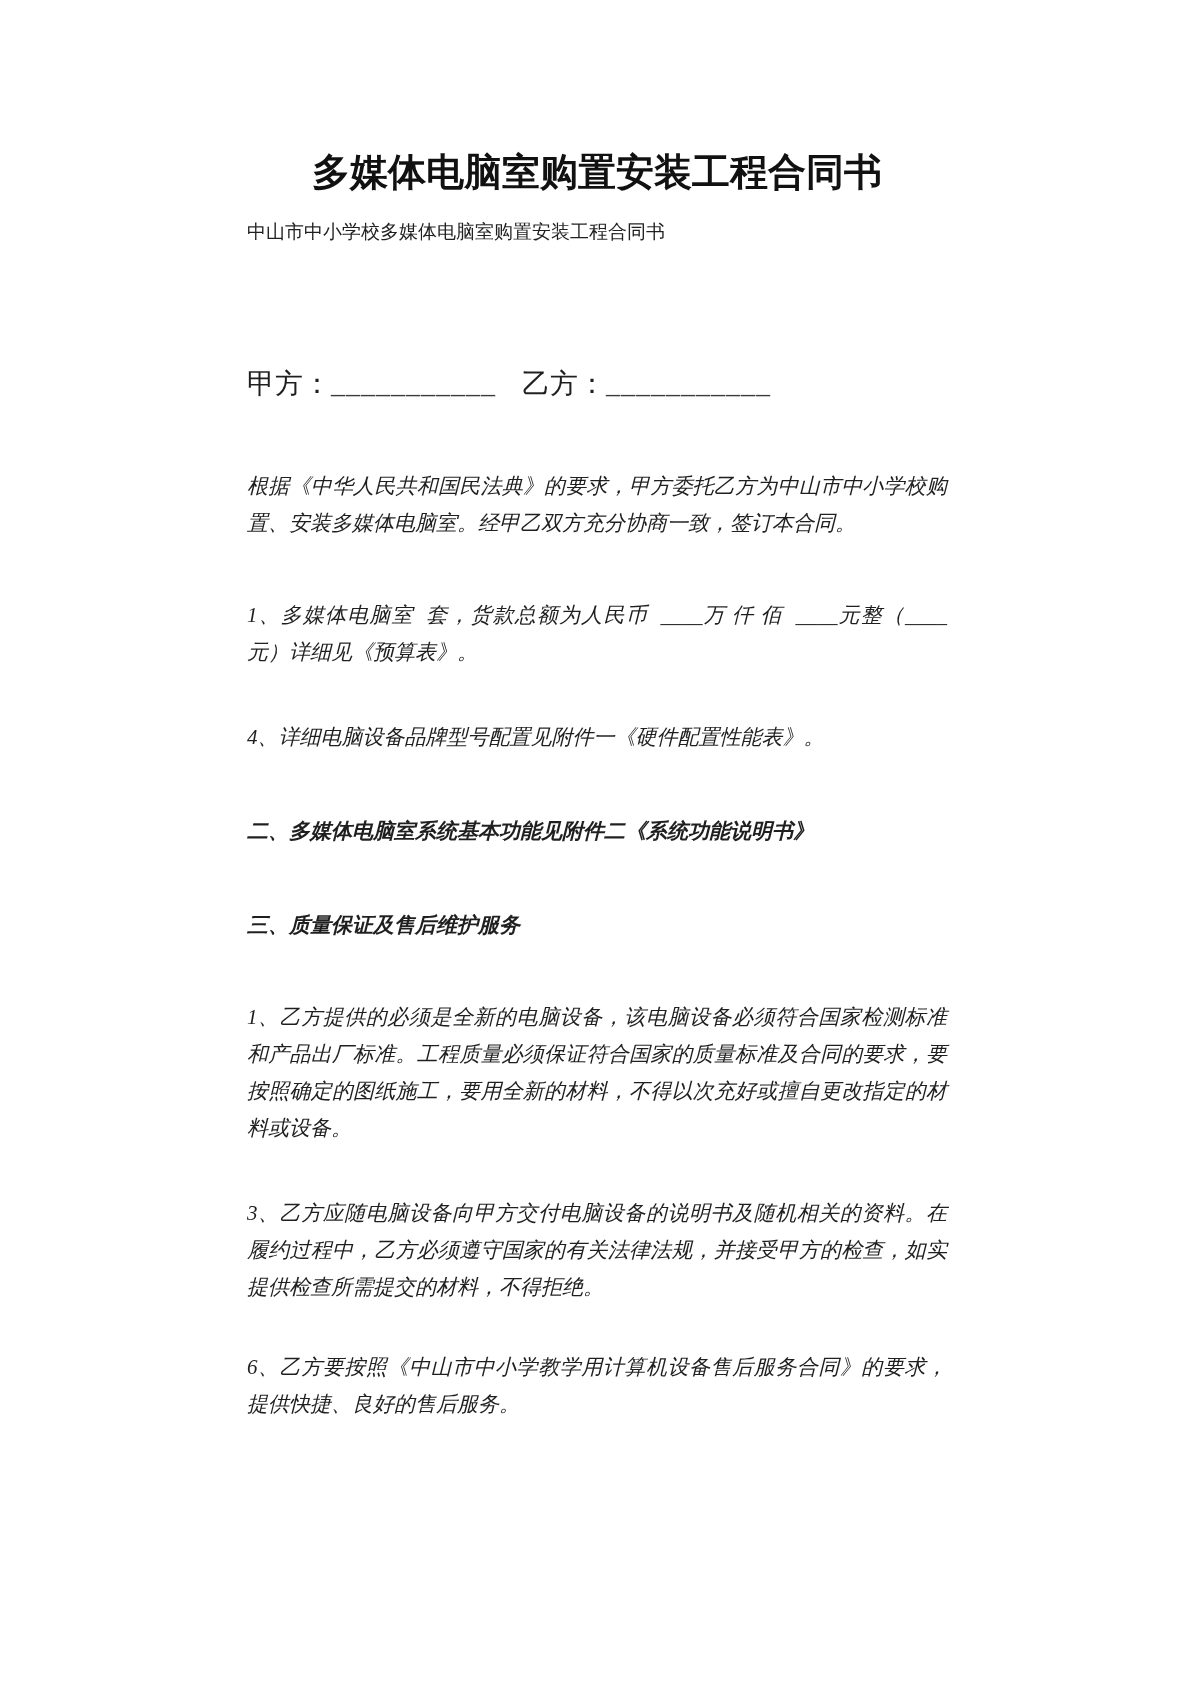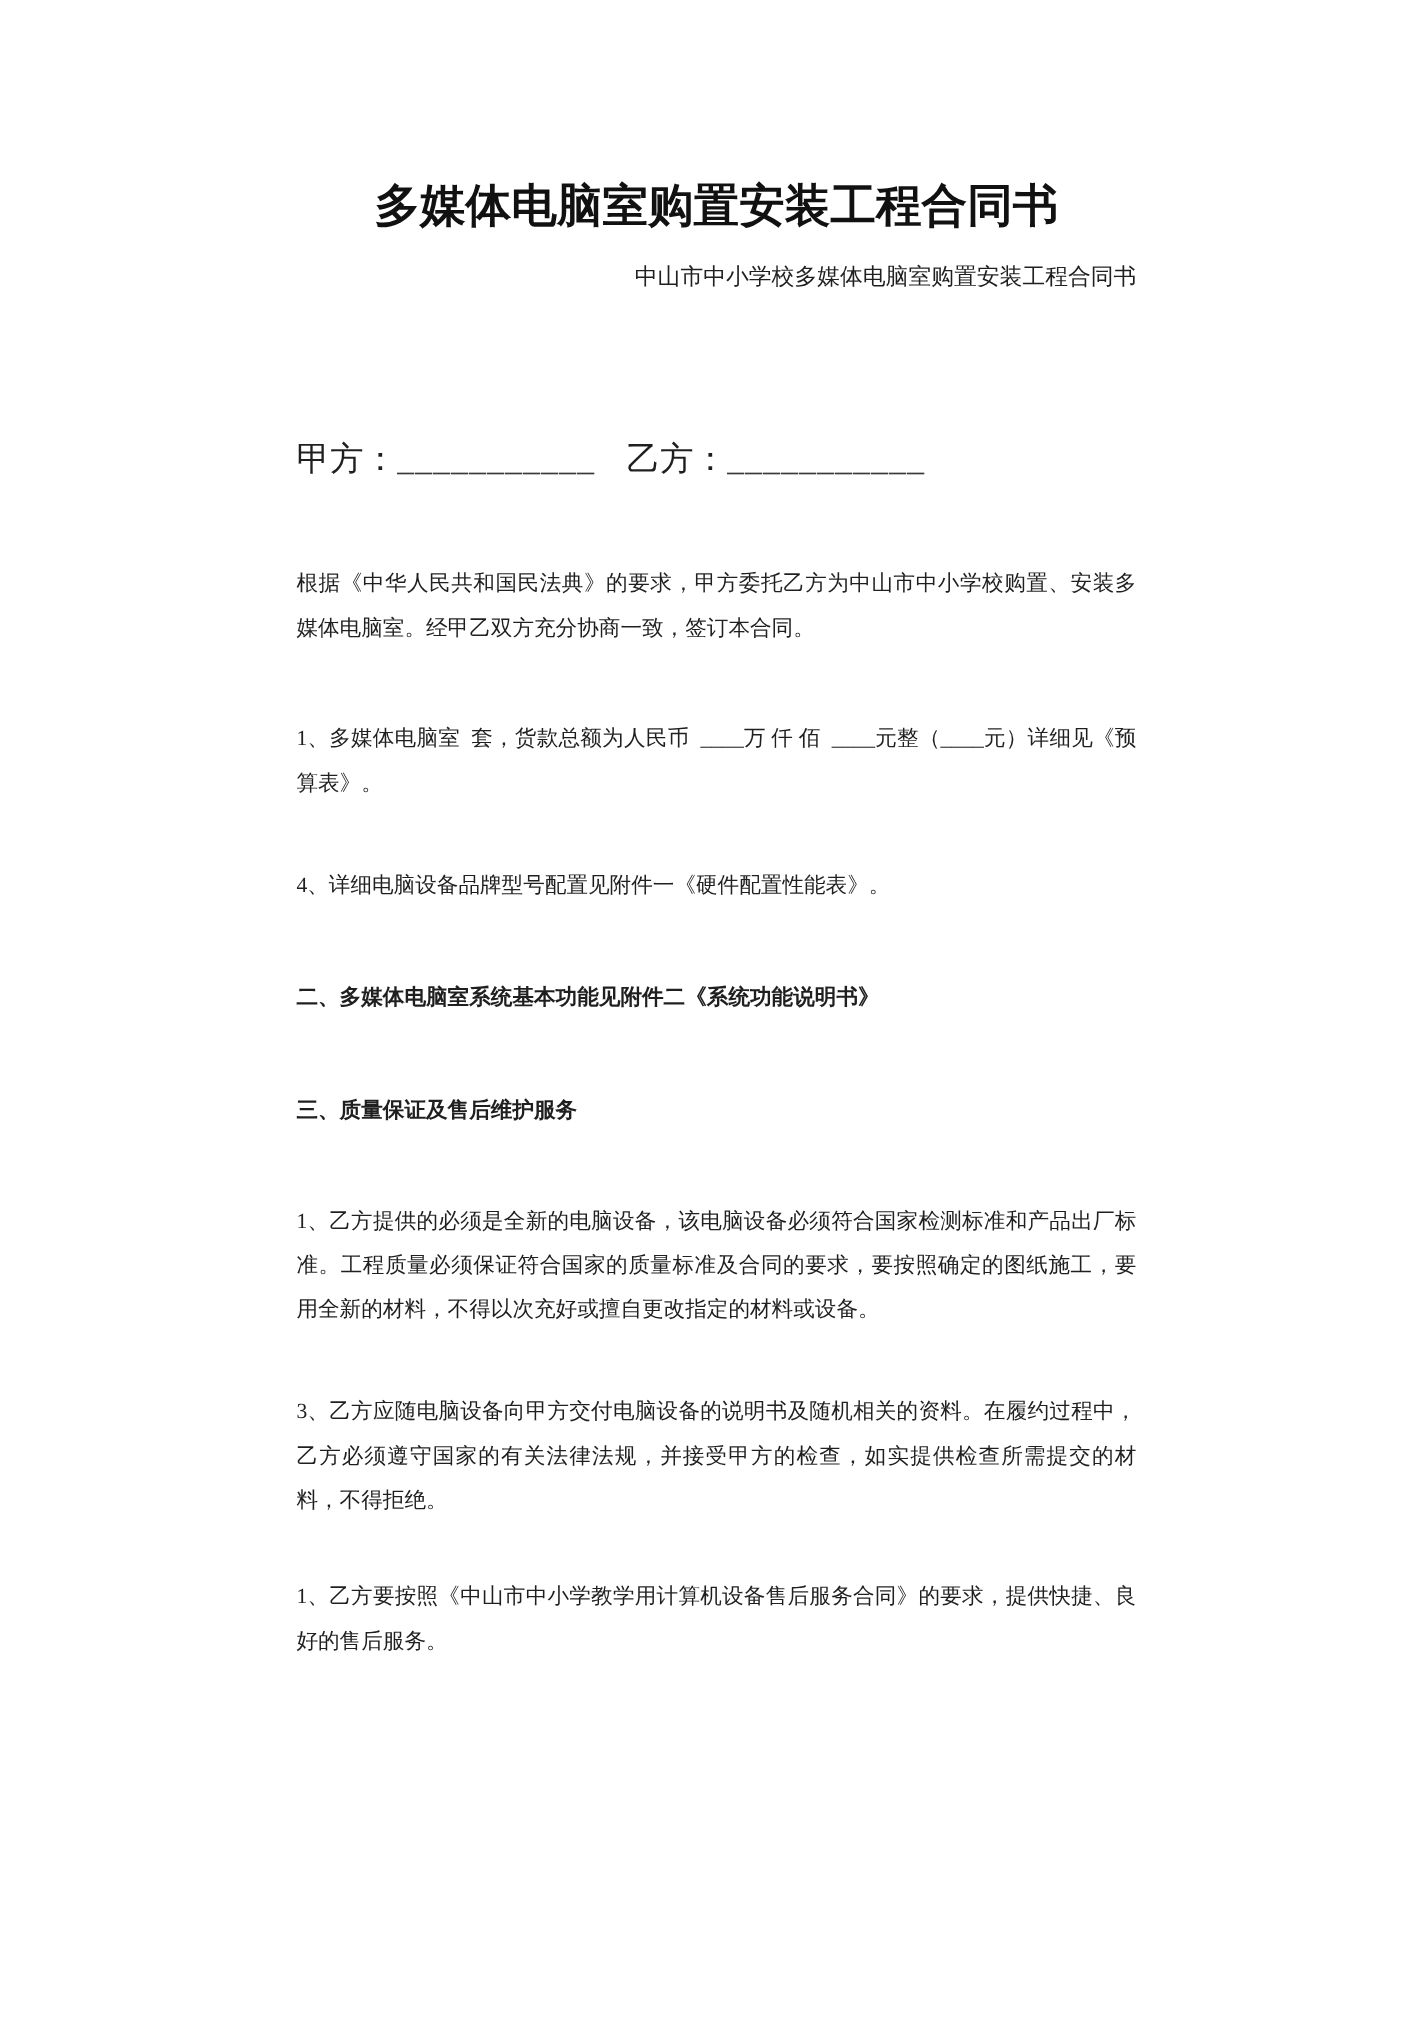--- a/index.html
+++ b/index.html
@@ -26,30 +26,30 @@
     font-weight: 700;
     text-align: center;
     letter-spacing: 0px;
     color: #111111;
   }
   .subtitle {
     margin: 16px 0 0 0;
     font-size: 19px;
     line-height: 37px;
     font-weight: 400;
-    text-align: right;
   }
   .para {
     margin: 0;
-    font-size: 18px;
+    font-size: 21px;
     line-height: 37px;
     font-weight: 400;
     text-align: justify;
     white-space: pre-wrap;
     word-break: break-all;
+    font-style: italic;
   }
   .heading {
     font-weight: 700;
   }
   .party-line {
     margin: 115px 0 0 0;
     font-size: 28px;
     line-height: 37px;
     white-space: pre;
   }
@@ -90,15 +90,15 @@
   <p class="para mt-i2">4、详细电脑设备品牌型号配置见附件一《硬件配置性能表》。</p>
 
   <p class="para heading mt-h2">二、多媒体电脑室系统基本功能见附件二《系统功能说明书》</p>
 
   <p class="para heading mt-h3">三、质量保证及售后维护服务</p>
 
   <p class="para mt-p1">1、乙方提供的必须是全新的电脑设备，该电脑设备必须符合国家检测标准和产品出厂标准。工程质量必须保证符合国家的质量标准及合同的要求，要按照确定的图纸施工，要用全新的材料，不得以次充好或擅自更改指定的材料或设备。</p>
 
   <p class="para mt-p2">3、乙方应随电脑设备向甲方交付电脑设备的说明书及随机相关的资料。在履约过程中，乙方必须遵守国家的有关法律法规，并接受甲方的检查，如实提供检查所需提交的材料，不得拒绝。</p>
 
-  <p class="para mt-p3">1、乙方要按照《中山市中小学教学用计算机设备售后服务合同》的要求，提供快捷、良好的售后服务。</p>
+  <p class="para mt-p3">6、乙方要按照《中山市中小学教学用计算机设备售后服务合同》的要求，提供快捷、良好的售后服务。</p>
 
 </div>
 
 </body></html>

